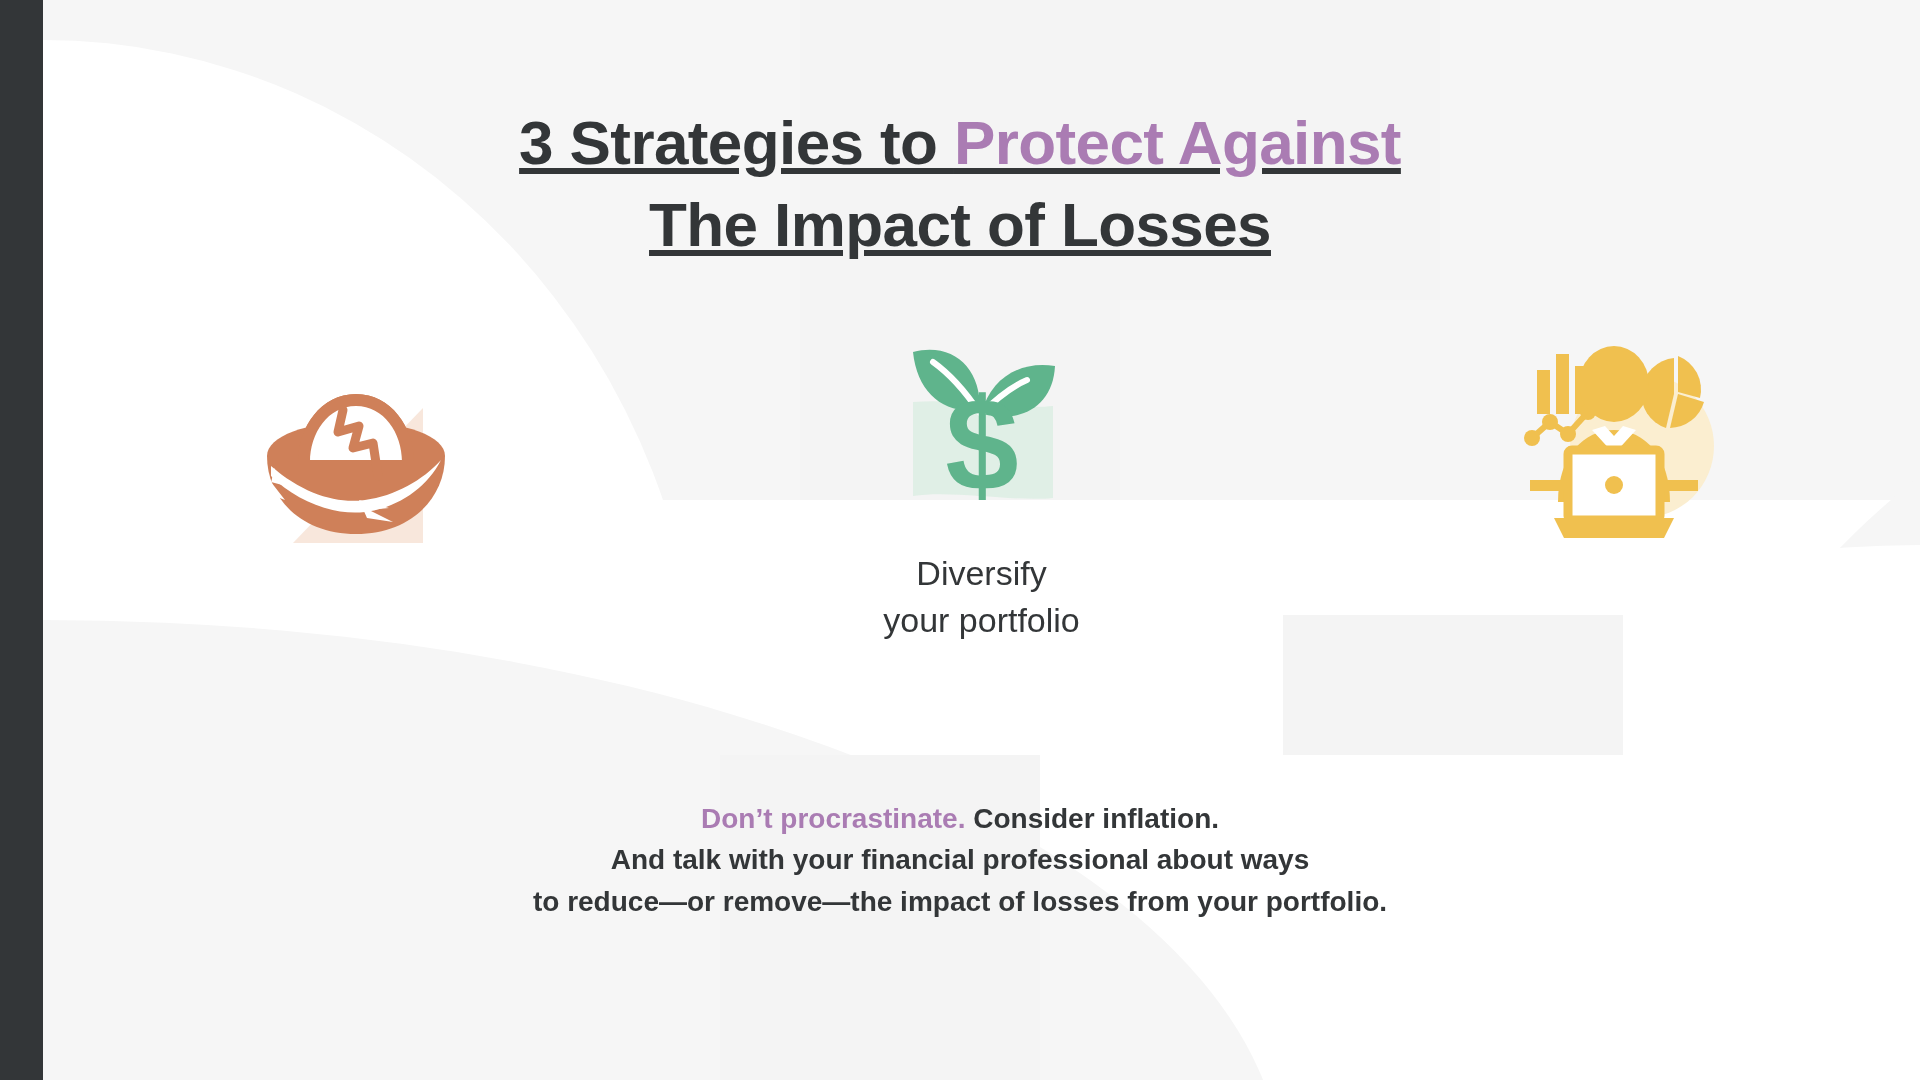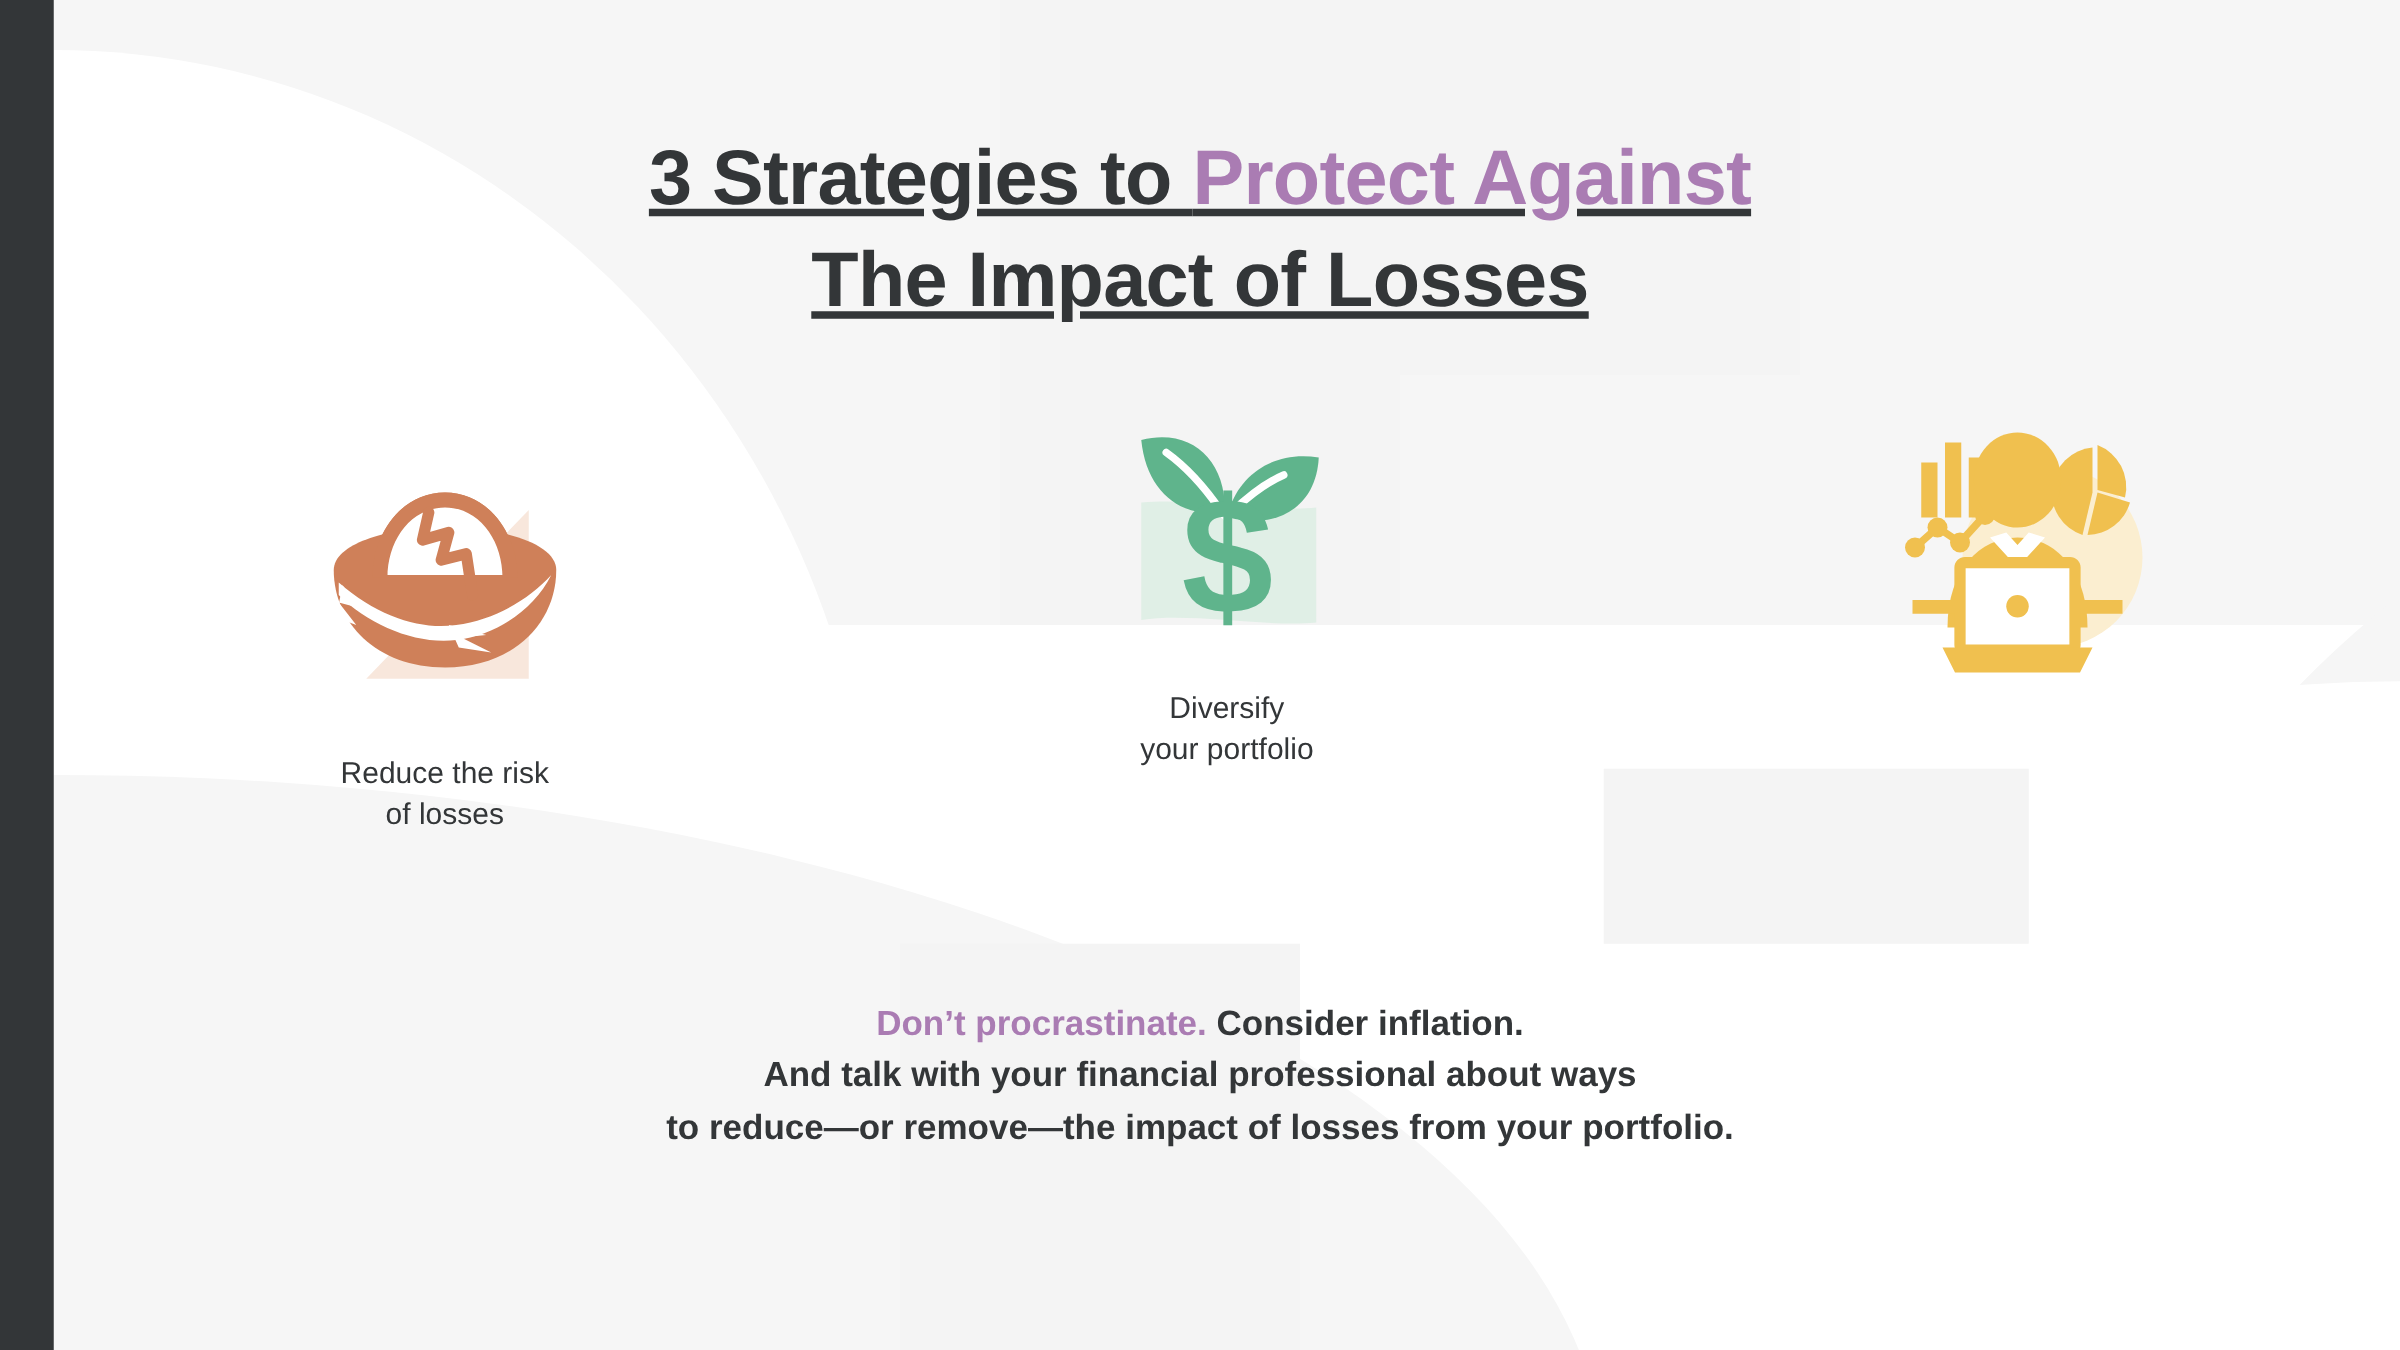--- a/index.html
+++ b/index.html
@@ -93,21 +93,21 @@
     flex:1 1 0;
     display:flex; flex-direction:column; align-items:center;
   }
   .icon-wrap{
     position:relative;
     width:230px; height:230px;
     display:flex; align-items:center; justify-content:center;
   }
   .col-label{
     margin-top:4px;
-    font-size:24px;
+    font-size:34px;
     line-height:1.38;
     color:#333638;
     text-align:center;
     white-space:pre-line;
   }
   .col-1 .icon-wrap{ margin-top:18px; }
   .col-1 .col-label{ margin-top:24px; }
   .col-2 .icon-wrap{ margin-top:-24px; }
   .col-2 .col-label{ margin-top:14px; }
   .col-3 .icon-wrap{ margin-top:-8px; }
@@ -169,22 +169,20 @@
           <path d="M30 118 C 62 146 96 156 124 152 C 154 148 182 132 200 112
                    C 186 140 156 160 124 164 C 92 168 54 152 30 128 Z" fill="#ffffff"></path>
           <path d="M33 120 L 45 138 L 30 134 L 44 152 L 28 146 Z" fill="#ffffff"></path>
           <path d="M118 152 L 148 160 L 128 162 L 152 174 L 126 170 Z" fill="#ffffff"></path>
 
           <path d="M115 52 C 146 52 166 82 166 112 L 64 112 C 64 82 84 52 115 52 Z" fill="#ffffff"></path>
           <path d="M115 46 C 150 46 173 79 173 114 L 161 114 C 161 85 143 58 115 58 C 87 58 69 85 69 114 L 57 114 C 57 79 80 46 115 46 Z" fill="#cf8059"></path>
           <path d="M102 62 L 97 84 L 118 78 L 112 100 L 132 95 L 137 128" fill="none" stroke="#cf8059" stroke-width="9" stroke-linecap="round" stroke-linejoin="round"></path>
         </svg>
       </div>
-      <div class="col-label">Reduce the risk
-of losses</div>
     </div>
 
     <div class="col col-2">
       <div class="icon-wrap">
         <svg width="230" height="230" viewBox="0 0 230 230" aria-hidden="true">
 
           <path d="M46 96 C 90 92 150 104 186 100 L 186 192 C 146 196 86 184 46 190 Z" fill="#e0efe6"></path>
 
           <path d="M110 104 C 76 108 50 86 46 46 C 86 36 114 62 113 104 Z" fill="#5fb48c"></path>
           <path d="M112 106 C 96 82 80 66 66 56" fill="none" stroke="#ffffff" stroke-width="6" stroke-linecap="round"></path>

